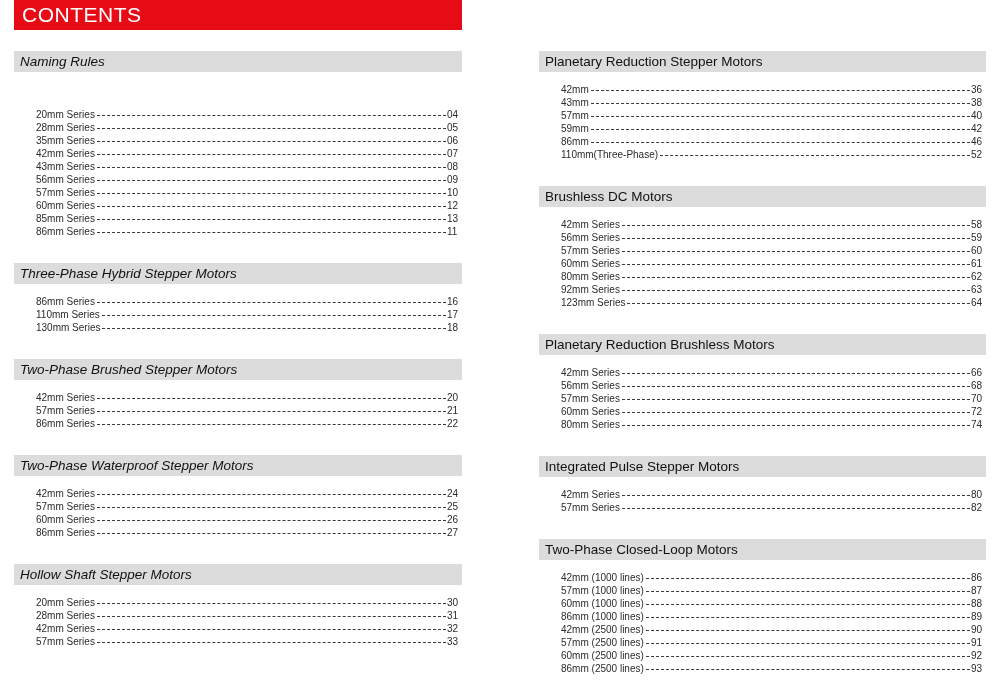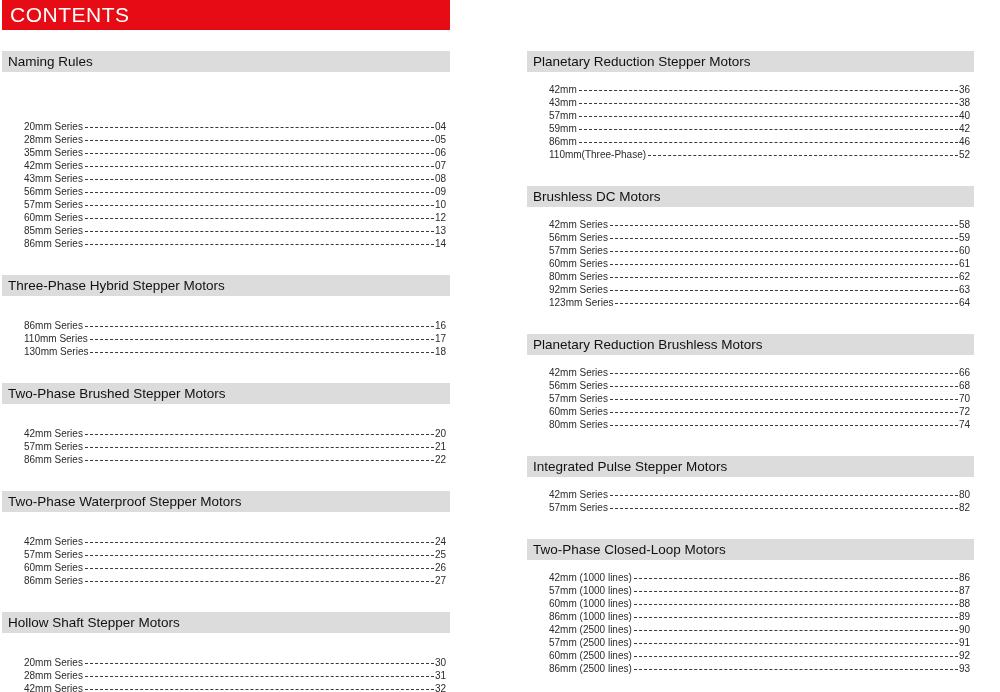--- a/index.html
+++ b/index.html
@@ -33,21 +33,21 @@
     letter-spacing: 0.5px;
     color: #ffffff;
     font-weight: 400;
     line-height: 26px;
     white-space: nowrap;
   }
 
   
   #page {
     position: absolute;
-    left: 2px;
+    left: 14px;
     top: 0;
     width: 956px;
     height: 692px;
   }
   .column {
     position: absolute;
     top: 0;
   }
   #column-left  { left: 0px;   width: 448px; }
   #column-right { left: 525px; width: 447px; }
@@ -90,21 +90,21 @@
     top: -2px;
     border-bottom: 1px dashed #3a3a3a;
     min-width: 8px;
   }
   .entry .entry-page {
     flex: 0 0 auto;
     min-width: 13px;
   }
 
   
-  #column-left .section-header  { margin-bottom: 12px; }
+  #column-left .section-header  { margin-bottom: 0; font-style: italic; }
   .spacer-after-header { height: 11px; }
   .section-gap { height: 25px; }
 </style>
 </head>
 <body>
 
 <div id="page">
 
   <div id="contents-banner">
     <div class="banner-text">CONTENTS</div>
@@ -160,21 +160,21 @@
               <span class="entry-page">12</span>
             </li>
             <li class="entry">
               <span class="entry-label">85mm Series</span>
               <span class="entry-leader"></span>
               <span class="entry-page">13</span>
             </li>
             <li class="entry">
               <span class="entry-label">86mm Series</span>
               <span class="entry-leader"></span>
-              <span class="entry-page">14</span>
+              <span class="entry-page">11</span>
             </li>
           </ul>
         </div>
         <div class="section-gap"></div>
         <div class="section">
           <div class="section-header">Three-Phase Hybrid Stepper Motors</div>
           <div class="spacer-after-header"></div>
           <ul class="entry-list">
             <li class="entry">
               <span class="entry-label">86mm Series</span>

